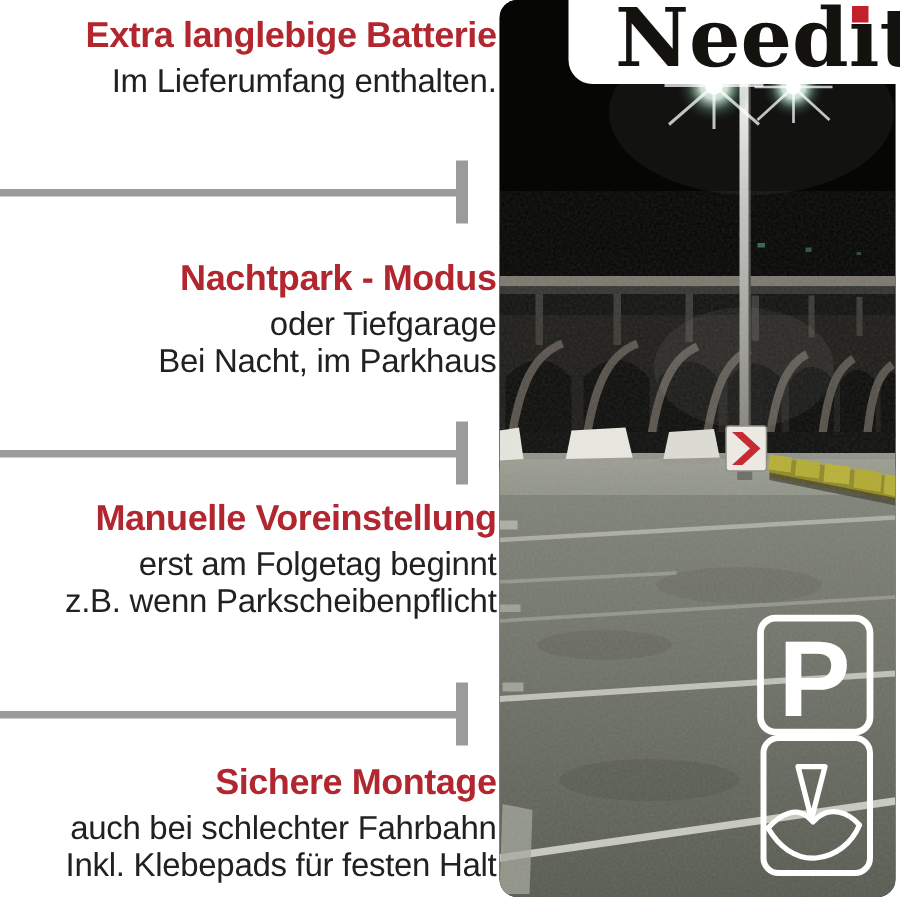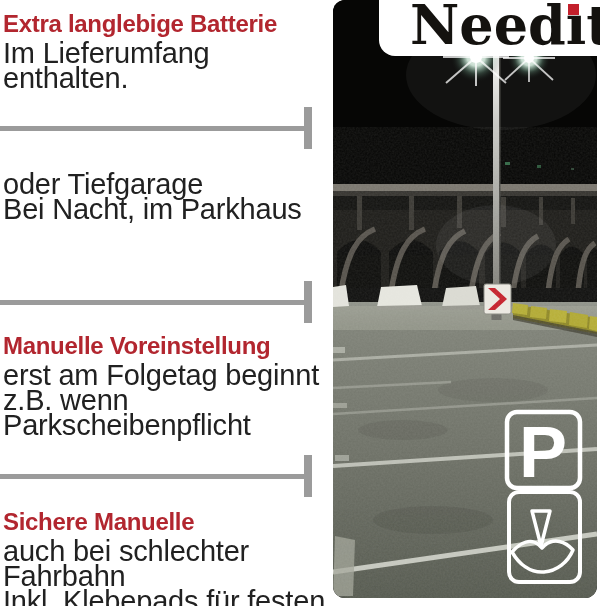--- a/index.html
+++ b/index.html
@@ -1,22 +1,22 @@
 <!DOCTYPE html>
 <html><head>
 <meta charset="utf-8">
 <style>
   html,body{margin:0;padding:0;background:#ffffff;}
   .stage{position:relative;width:600px;height:606px;background:#ffffff;overflow:hidden;
-         font-family:"Liberation Sans",sans-serif;}
+         font-family:"Liberation Sans",sans-serif;text-align:right;}
   
   .feature{position:absolute;left:3px;width:328px;}
   .feature .title{font-weight:700;font-size:24px;line-height:28px;letter-spacing:-0.3px;
                   color:#b2262f;margin:0 0 3px 0;}
-  .feature .line{font-weight:400;font-size:29px;line-height:25px;letter-spacing:-0.2px;
+  .feature .line{font-weight:400;font-size:22px;line-height:25px;letter-spacing:-0.2px;
                  color:#212121;}
   .f1{top:10px;} .f2{top:172px;} .f3{top:332px;} .f4{top:508px;}
   
   .divider{position:absolute;left:0;width:312px;height:42px;}
   .d1{top:107px;} .d2{top:281px;} .d3{top:455px;}
   .divider .hline{position:absolute;left:0;top:19px;width:306px;height:5px;background:#9b9b9b;}
   .divider .vbar{position:absolute;right:0;top:0;width:8px;height:42px;background:#9b9b9b;}
   
   .photo{position:absolute;left:333px;top:0;width:264px;height:598px;border-radius:12px;
          overflow:hidden;background:#060605;z-index:1;}
@@ -38,20 +38,21 @@
     <div class="title">Extra langlebige Batterie</div>
     <div class="line">Im Lieferumfang enthalten.</div>
   </div>
 
   <div class="divider d1">
     <div class="hline"></div>
     <div class="vbar"></div>
   </div>
 
   <div class="feature f2">
+    <div class="title">Nachtpark - Modus</div>
     <div class="line">oder Tiefgarage</div>
     <div class="line">Bei Nacht, im Parkhaus</div>
   </div>
 
   <div class="divider d2">
     <div class="hline"></div>
     <div class="vbar"></div>
   </div>
 
   <div class="feature f3">
@@ -59,21 +60,21 @@
     <div class="line">erst am Folgetag beginnt</div>
     <div class="line">z.B. wenn Parkscheibenpflicht</div>
   </div>
 
   <div class="divider d3">
     <div class="hline"></div>
     <div class="vbar"></div>
   </div>
 
   <div class="feature f4">
-    <div class="title">Sichere Manuelle</div>
+    <div class="title">Sichere Montage</div>
     <div class="line">auch bei schlechter Fahrbahn</div>
     <div class="line">Inkl. Klebepads für festen Halt</div>
   </div>
 
   <div class="photo">
     <svg viewBox="0 0 264 598" xmlns="http://www.w3.org/2000/svg">
       <defs>
         <linearGradient id="asph" x1="0" y1="302" x2="0" y2="598" gradientUnits="userSpaceOnUse">
           <stop offset="0" stop-color="#90938a"></stop>
             <stop offset="0.08" stop-color="#7e8177"></stop>

